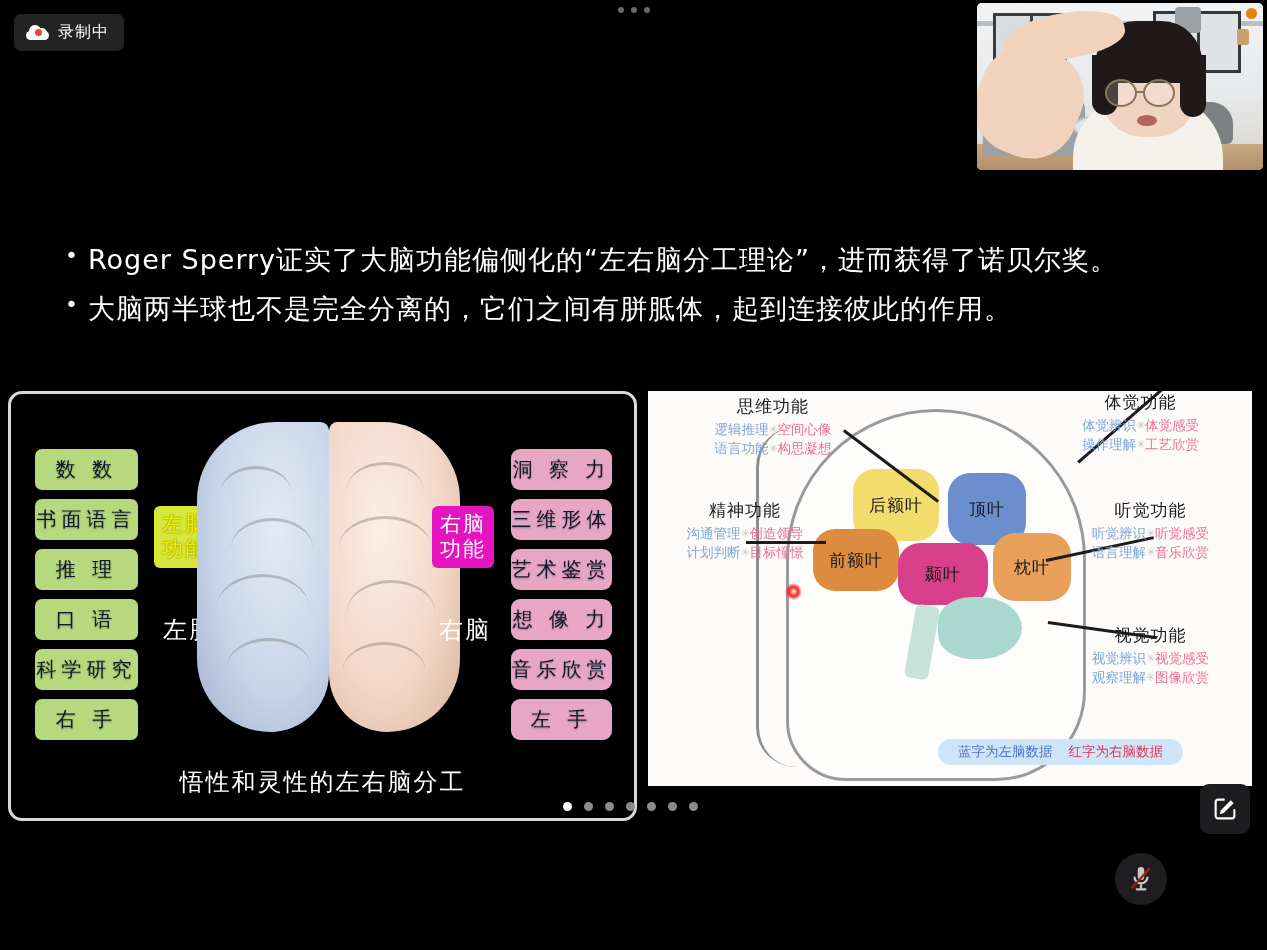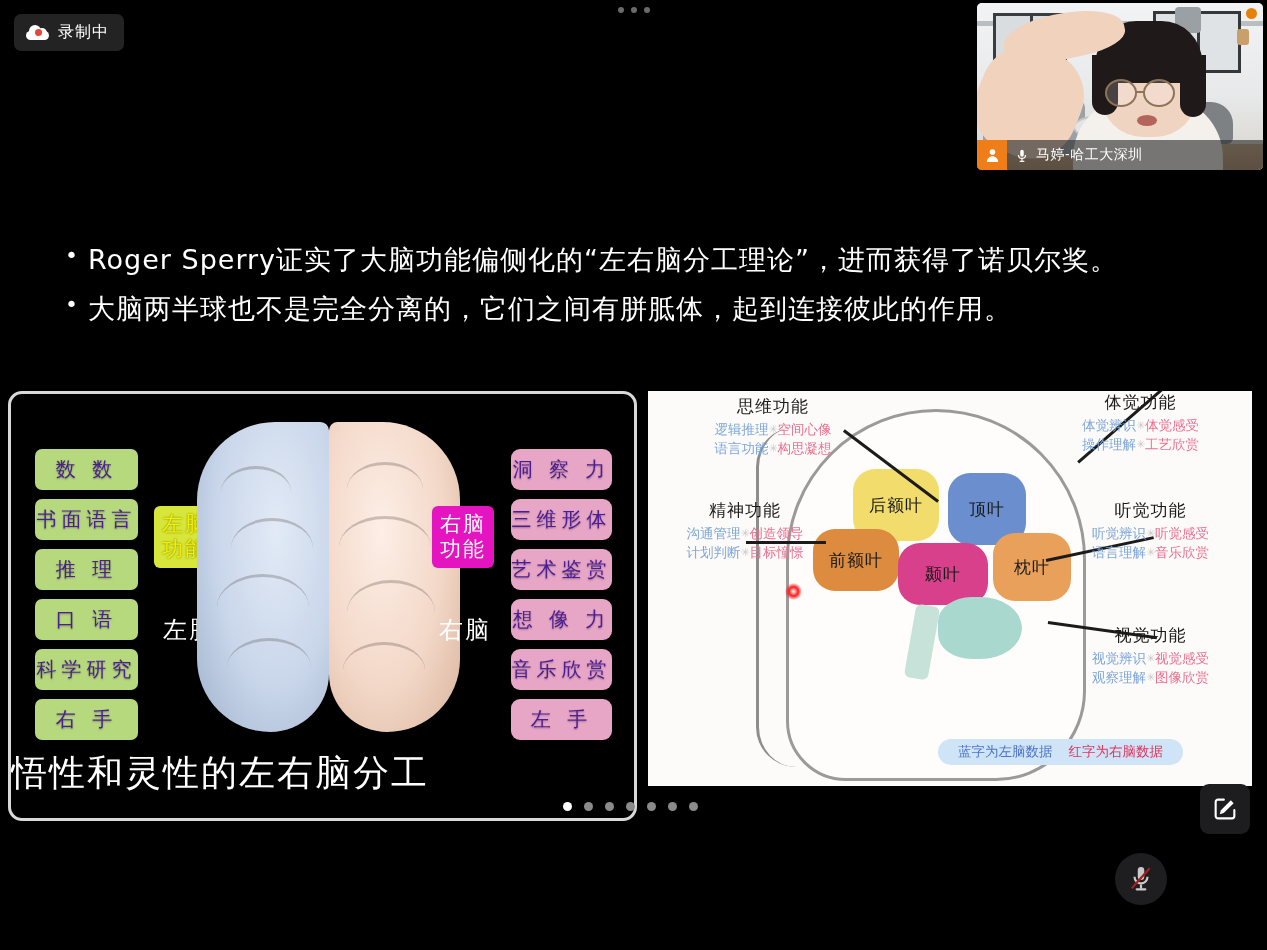--- a/index.html
+++ b/index.html
@@ -91,36 +91,36 @@
   .bullet .dotmark { width:32px; flex:0 0 32px; text-align:center; font-size:22px; }
   .bullet .btext { flex:1; }
 
   
   .pic-left {
     position:absolute; left:8px; top:391px; width:629px; height:430px;
     background:#000; border:3px solid #d9d9d9; border-radius:14px; overflow:hidden;
   }
   .tagcol { position:absolute; display:flex; flex-direction:column; gap:9px; }
   .tag { border-radius:7px; text-align:center; font-size:20px; padding:7px 0; letter-spacing:5px;
-         color:#4c1d95; text-shadow:0 1px 2px rgba(0,0,0,.35); font-family:"DejaVu Sans","Liberation Sans",sans-serif;}
+         color:#0f172a; text-shadow:0 1px 2px rgba(0,0,0,.35); font-family:"DejaVu Sans","Liberation Sans",sans-serif;}
   .tag-green { background:#b7d97e; width:103px; }
   .tag-pink  { background:#e8a6c7; width:101px;border-radius:9px; }
   .badge-fn { position:absolute; border-radius:6px; text-align:center; font-size:21px; line-height:1.18;
               padding:6px 8px; font-family:"DejaVu Sans","Liberation Sans",sans-serif; letter-spacing:2px;}
   .badge-left { background:#d7e63a; color:#f5f000; text-shadow:0 0 2px #6b7400; }
   .badge-right{ background:#e414c0; color:#ffffff; }
   .hemi-label { position:absolute; color:#fff; font-size:24px; letter-spacing:2px;
                 font-family:"DejaVu Sans","Liberation Sans",sans-serif;}
   .brainphoto { position:absolute; left:186px; top:28px; width:263px; height:310px; }
   .brainphoto .half { position:absolute; top:0; width:50%; height:100%; }
   .brainphoto .left  { left:0;  background:radial-gradient(ellipse at 60% 35%, #e2eaf6 0%, #c9d6ea 55%, #9fb2cc 100%); border-radius:128px 14px 96px 120px;}
   .brainphoto .right { right:0; background:radial-gradient(ellipse at 40% 35%, #fdeee6 0%, #f3d8c8 55%, #d9b49c 100%); border-radius:14px 128px 120px 96px;}
   .gy { position:absolute; border:0 solid transparent; border-top:3px solid rgba(90,80,75,.30); border-radius:50%; }
-  .pic-caption { position:absolute; left:0; bottom:20px; width:100%; text-align:left;
-                 color:#fff; font-size:36px; letter-spacing:2px; font-family:"DejaVu Sans","Liberation Sans",sans-serif;}
+  .pic-caption { position:absolute; left:0; bottom:20px; width:100%; text-align:center;
+                 color:#fff; font-size:24px; letter-spacing:2px; font-family:"DejaVu Sans","Liberation Sans",sans-serif;}
 
   
   .pic-right {
     position:absolute; left:648px; top:391px; width:604px; height:395px;
     background:#fdfbfa; overflow:hidden;
   }
   .head-outline {
     position:absolute; left:138px; top:18px; width:300px; height:372px;
     border:3px solid #9a9a9a; border-radius:150px 150px 90px 60px;
     background:#fffdfc;
@@ -205,37 +205,20 @@
     <div class="person-neck"></div>
     <div class="person-head"></div>
     <div class="person-hair"></div>
     <div class="glass-l"></div>
     <div class="glass-r"></div>
     <div class="glass-bridge"></div>
     <div class="person-mouth"></div>
     <div class="arm"></div>
     <div class="hand"></div>
     <div class="video-top-dot"></div>
-    <div class="video-label">
-      <span class="host-badge">
-        <svg viewBox="0 0 24 24">
-            <circle cx="12" cy="7" r="4"></circle>
-            <path d="M4 21c0-4.4 3.6-8 8-8s8 3.6 8 8z"></path>
-          </svg>
-      </span>
-      <span class="mic-ic">
-        <svg viewBox="0 0 24 24">
-            <rect x="9" y="2" width="6" height="12" rx="3"></rect>
-            <path d="M5 11a7 7 0 0 0 14 0h-2a5 5 0 0 1-10 0z"></path>
-            <rect x="11" y="18" width="2" height="4"></rect>
-            <rect x="8" y="21" width="8" height="2"></rect>
-          </svg>
-      </span>
-      <span class="video-name">马婷-哈工大深圳</span>
-    </div>
   </div>
 
 
   <div class="bullets">
     <div class="bullet">
       <span class="dotmark">•</span>
       <span class="btext">Roger Sperry证实了大脑功能偏侧化的“左右脑分工理论”，进而获得了诺贝尔奖。</span>
     </div>
     <div class="bullet">
       <span class="dotmark">•</span>

